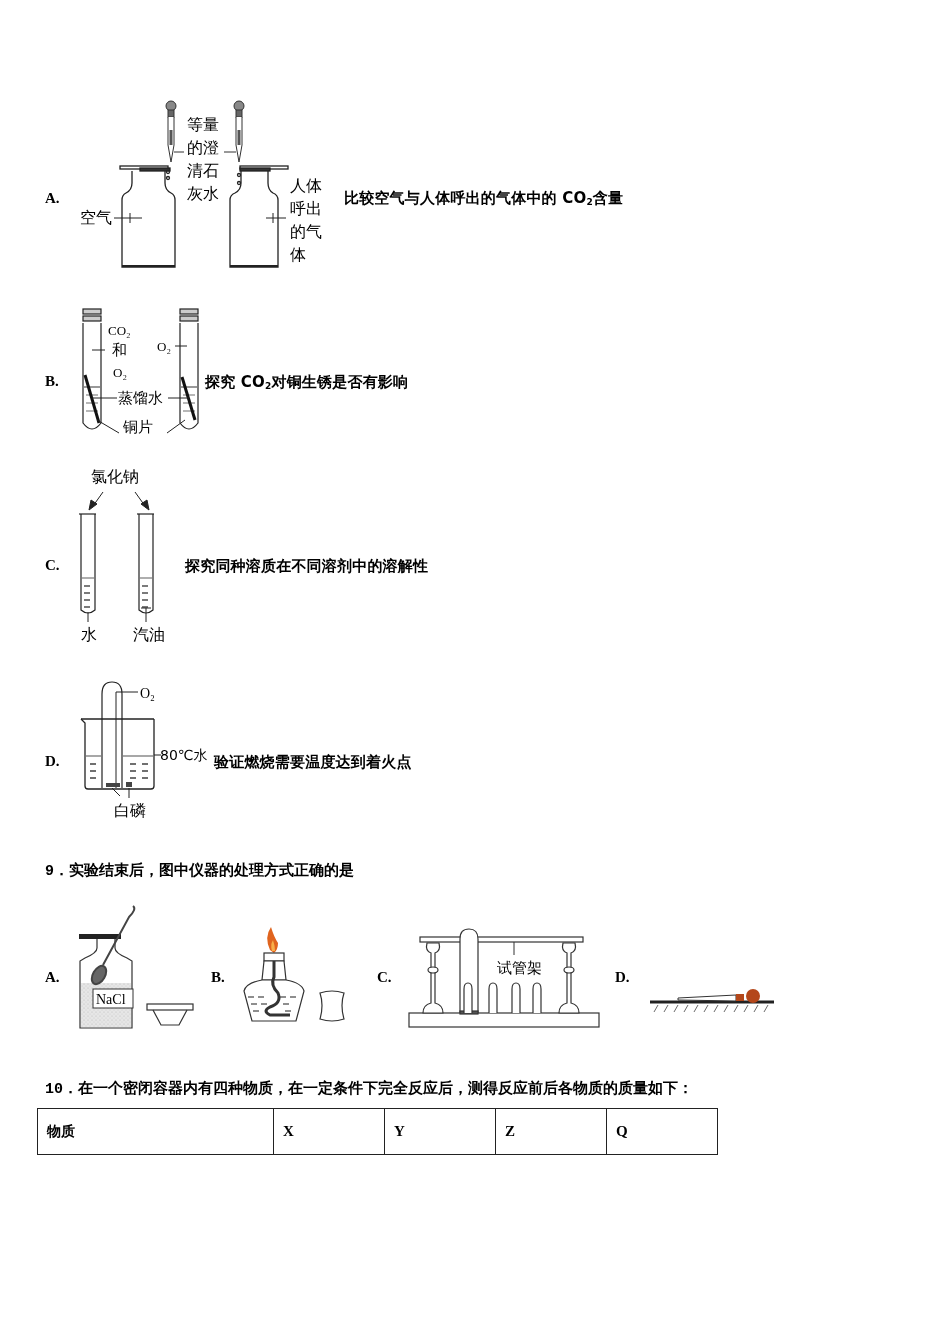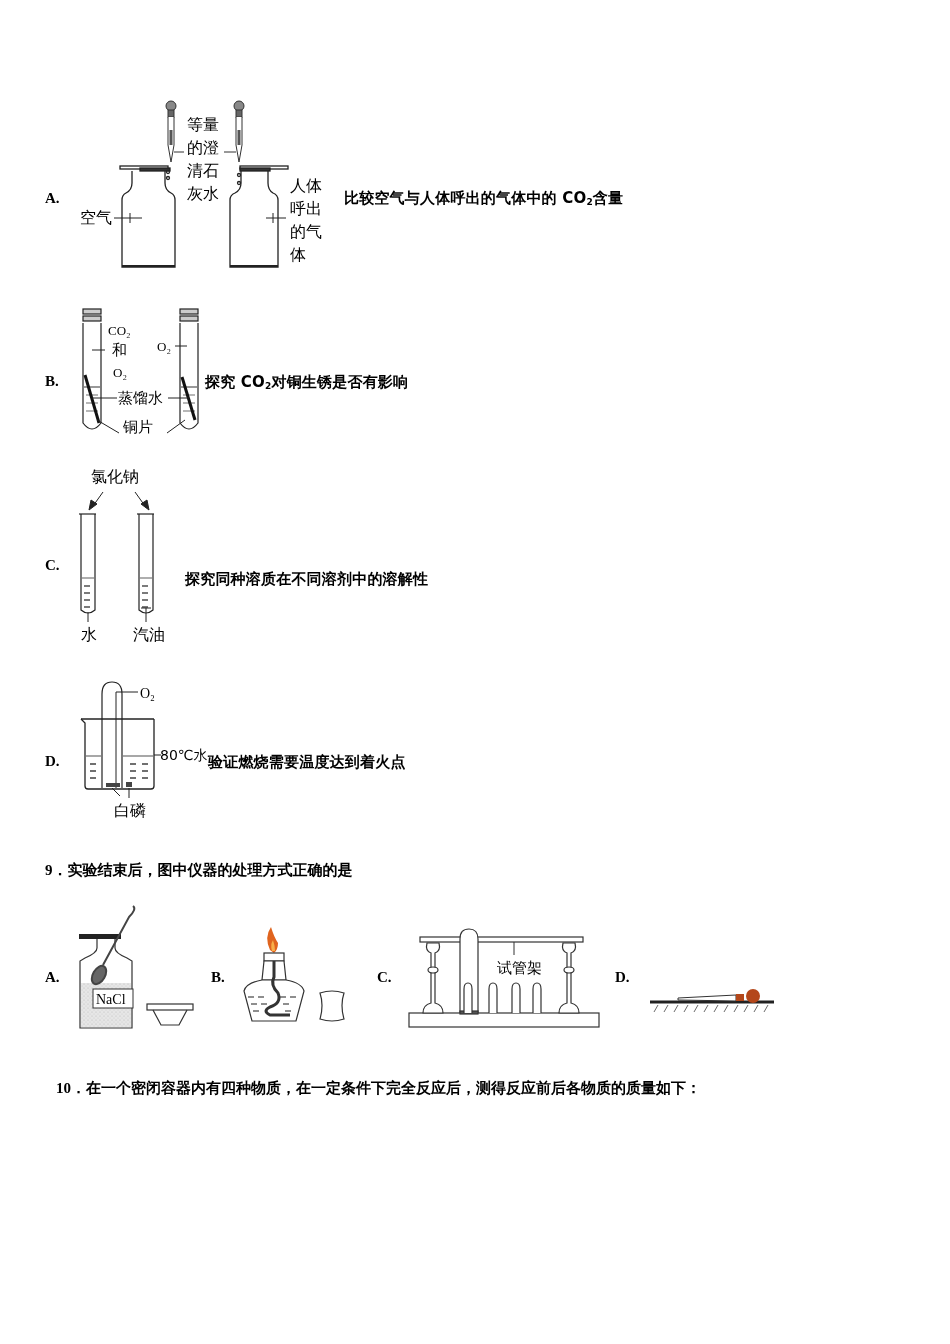--- a/index.html
+++ b/index.html
@@ -2,21 +2,21 @@
 <html><head>
 <meta charset="utf-8">
 <style>
   html, body { margin: 0; padding: 0; background: #ffffff; }
   body { width: 950px; height: 1344px; position: relative; overflow: hidden;
          font-family: "DejaVu Serif", "Liberation Serif", serif; color: #000; }
   .abs { position: absolute; }
   .opt-label { position: absolute; font-family: "Liberation Serif", serif; font-weight: bold; font-size: 15px; }
   .caption { position: absolute; font-family: "DejaVu Sans", sans-serif; font-weight: bold; font-size: 15px; white-space: nowrap; letter-spacing: 0.2px; text-align: center; }
   .caption sub { font-size: 9px; vertical-align: -2px; }
-  .qtext { position: absolute; font-family: Liberation Serif, serif; font-weight: bold; font-size: 15px; white-space: nowrap; }
+  .qtext { position: absolute; font-family: Liberation Mono, monospace; font-weight: bold; font-size: 15px; white-space: nowrap; }
   svg text { font-family: "DejaVu Sans", sans-serif; }
   svg .serif { font-family: "Liberation Serif", serif; }
   table.data { position: absolute; left: 37px; top: 1108px; border-collapse: collapse; }
   table.data td { border: 1.5px solid #222; height: 45px; padding: 0 0 0 9px; vertical-align: middle;
                   font-family: "DejaVu Sans", sans-serif; font-weight: bold; font-size: 14px; }
   table.data td.latin { font-family: "Liberation Serif", serif; font-size: 15px; }
 </style>
 </head>
 <body>
 
@@ -141,21 +141,21 @@
       <line x1="67" y1="131" x2="73" y2="131"></line>
     <line x1="67" y1="138" x2="73" y2="138"></line>
       <line x1="67" y1="145" x2="73" y2="145"></line>
   </g>
   <line x1="13" y1="150" x2="13" y2="160" stroke="#222"></line>
   <line x1="71" y1="146" x2="71" y2="160" stroke="#222"></line>
   <line x1="66" y1="146" x2="76" y2="146" stroke="#222"></line>
   <text x="6" y="178" font-size="16">水</text>
   <text x="58" y="178" font-size="16">汽油</text>
 </svg>
-<div class="caption" style="left:185px;top:570px;">探究同种溶质在不同溶剂中的溶解性</div>
+<div class="caption" style="left:185px;top:557px;">探究同种溶质在不同溶剂中的溶解性</div>
 
 <div class="opt-label" style="left:45px;top:753px;">D.</div>
 <svg class="abs" style="left:78px;top:678px;" width="135" height="145" viewBox="0 0 135 145">
 
   <g stroke="#222" fill="none" stroke-width="1.2">
     <path d="M24 110 L24 16 Q24 4 34 4 Q44 4 44 16 L44 110"></path>
   </g>
   <line x1="38" y1="14" x2="38" y2="110" stroke="#222"></line>
   <line x1="38" y1="14" x2="60" y2="14" stroke="#222"></line>
   <text x="62" y="20" font-size="14" class="serif">O₂</text>
@@ -176,21 +176,21 @@
       <line x1="64" y1="100" x2="70" y2="100"></line>
   </g>
   <rect x="28" y="105" width="14" height="4" fill="#444"></rect>
   <rect x="48" y="104" width="6" height="5" fill="#444"></rect>
   <line x1="76" y1="77" x2="83" y2="77" stroke="#222"></line>
   <text x="82" y="82" font-size="14">80℃水</text>
   <line x1="34" y1="110" x2="42" y2="118" stroke="#222"></line>
   <line x1="51" y1="110" x2="51" y2="120" stroke="#222"></line>
   <text x="36" y="138" font-size="16">白磷</text>
 </svg>
-<div class="caption" style="left:208px;top:753px;">验证燃烧需要温度达到着火点</div>
+<div class="caption" style="left:214px;top:753px;">验证燃烧需要温度达到着火点</div>
 
 <div class="qtext" style="left:45px;top:861px;">9．实验结束后，图中仪器的处理方式正确的是</div>
 
 <div class="opt-label" style="left:45px;top:969px;">A.</div>
 <svg class="abs" style="left:75px;top:903px;" width="125" height="130" viewBox="0 0 125 130">
   <g>
     <defs>
       <pattern id="speckle" width="4" height="4" patternUnits="userSpaceOnUse">
         <rect width="4" height="4" fill="#e6e6e6"></rect>
         <circle cx="1" cy="1" r="0.6" fill="#bbb"></circle>
@@ -280,18 +280,25 @@
       <line x1="96" y1="27" x2="100" y2="20"></line>
         <line x1="106" y1="27" x2="110" y2="20"></line>
         <line x1="116" y1="27" x2="120" y2="20"></line>
     </g>
     <path d="M30 13 L88 10 L88 16 L30 15 Z" fill="#fff" stroke="#333" stroke-width="1"></path>
     <rect x="88" y="9" width="8" height="7" fill="#b4471a"></rect>
     <circle cx="105" cy="11" r="7" fill="#b4471a"></circle>
   </g>
 </svg>
 
-<div class="qtext" style="left:45px;top:1079px;margin-left:11px;">10．在一个密闭容器内有四种物质，在一定条件下完全反应后，测得反应前后各物质的质量如下：</div>
+<div class="qtext" style="left:45px;top:1079px;">10．在一个密闭容器内有四种物质，在一定条件下完全反应后，测得反应前后各物质的质量如下：</div>
 
 <table class="data">
   <tbody>
+      <tr>
+    <td style="width:226px;">物质</td>
+    <td class="latin" style="width:101px;">X</td>
+    <td class="latin" style="width:101px;">Y</td>
+    <td class="latin" style="width:101px;">Z</td>
+    <td class="latin" style="width:101px;">Q</td>
+  </tr>
 </tbody>
   </table>
 
 </body></html>

